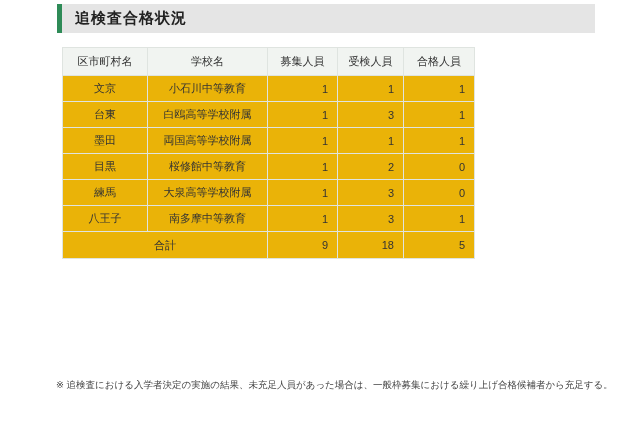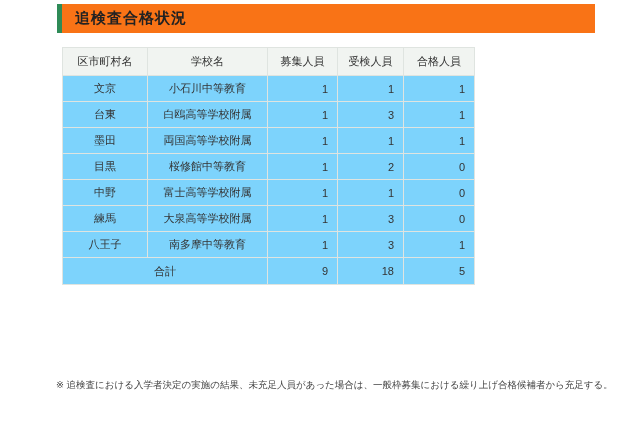--- a/index.html
+++ b/index.html
@@ -9,21 +9,21 @@
     background: #ffffff;
     font-family: "Liberation Sans", "DejaVu Sans", sans-serif;
     color: #333333;
   }
   .title-bar {
     position: absolute;
     left: 57px;
     top: 4px;
     width: 538px;
     height: 29px;
-    background: #f97316;
+    background: #e5e5e5;
     border-left: 5px solid #2e8b57;
     display: flex;
     align-items: center;
     padding-left: 13px;
   }
   .title-bar h1 {
     font-size: 15px;
     font-weight: bold;
     color: #222222;
     letter-spacing: 1px;
@@ -46,21 +46,21 @@
     padding: 0 4px;
     overflow: hidden;
     white-space: nowrap;
   }
   thead th {
     background: #f1f4f1;
     height: 28px;
     font-weight: normal;
     color: #333333;
   }
-  tbody td { height: 26px; background: #7dd3fc; }
+  tbody td { height: 26px; background: #eab308; }
   td.num { text-align: right; padding-right: 9px; }
   tr.total-row td { height: 27px; margin-top: 20px; }
   .footnote {
     position: absolute;
     left: 56px;
     top: 379px;
     font-size: 9.5px;
     color: #444444;
     white-space: nowrap;
     letter-spacing: 0px;
@@ -114,27 +114,20 @@
         <td class="num">1</td>
       </tr>
       <tr>
         <td>目黒</td>
         <td>桜修館中等教育</td>
         <td class="num">1</td>
         <td class="num">2</td>
         <td class="num">0</td>
       </tr>
       <tr>
-        <td>中野</td>
-        <td>富士高等学校附属</td>
-        <td class="num">1</td>
-        <td class="num">1</td>
-        <td class="num">0</td>
-      </tr>
-      <tr>
         <td>練馬</td>
         <td>大泉高等学校附属</td>
         <td class="num">1</td>
         <td class="num">3</td>
         <td class="num">0</td>
       </tr>
       <tr>
         <td>八王子</td>
         <td>南多摩中等教育</td>
         <td class="num">1</td>

